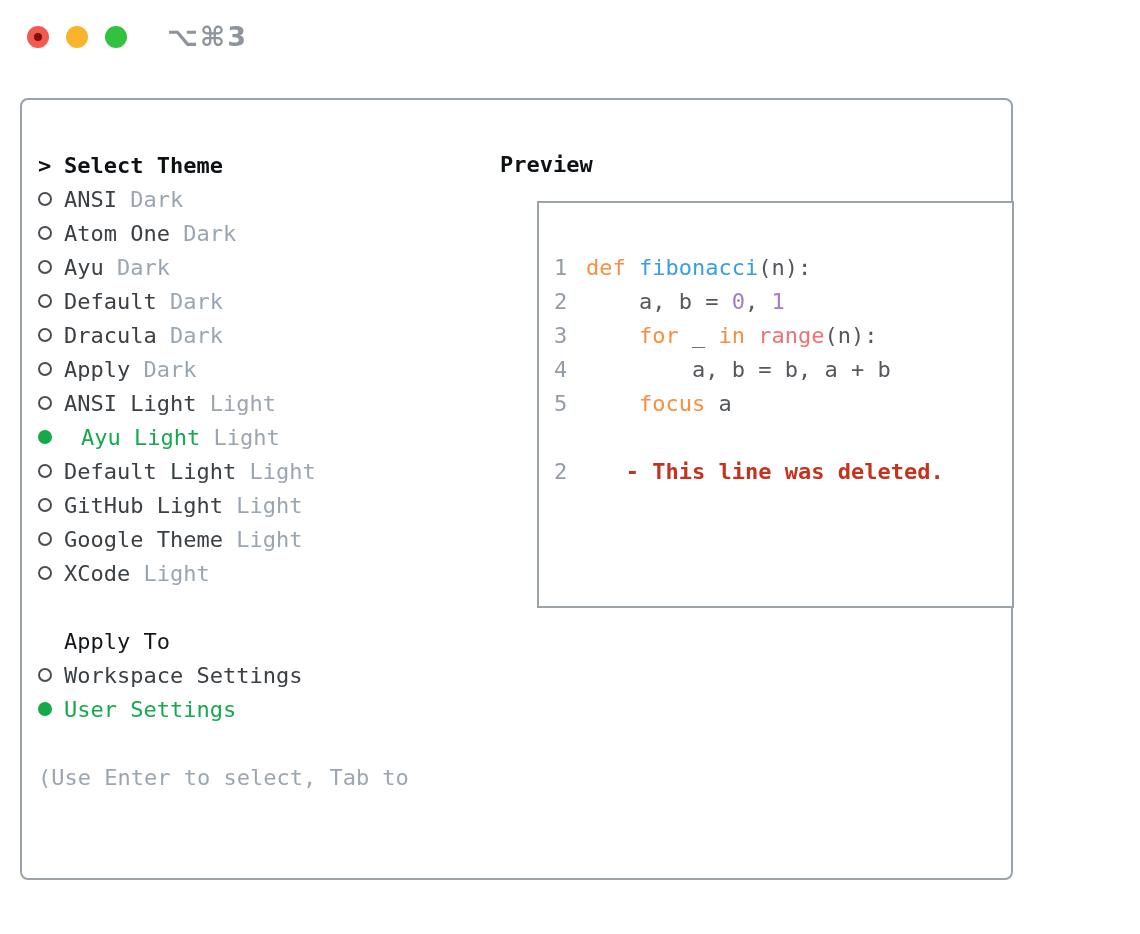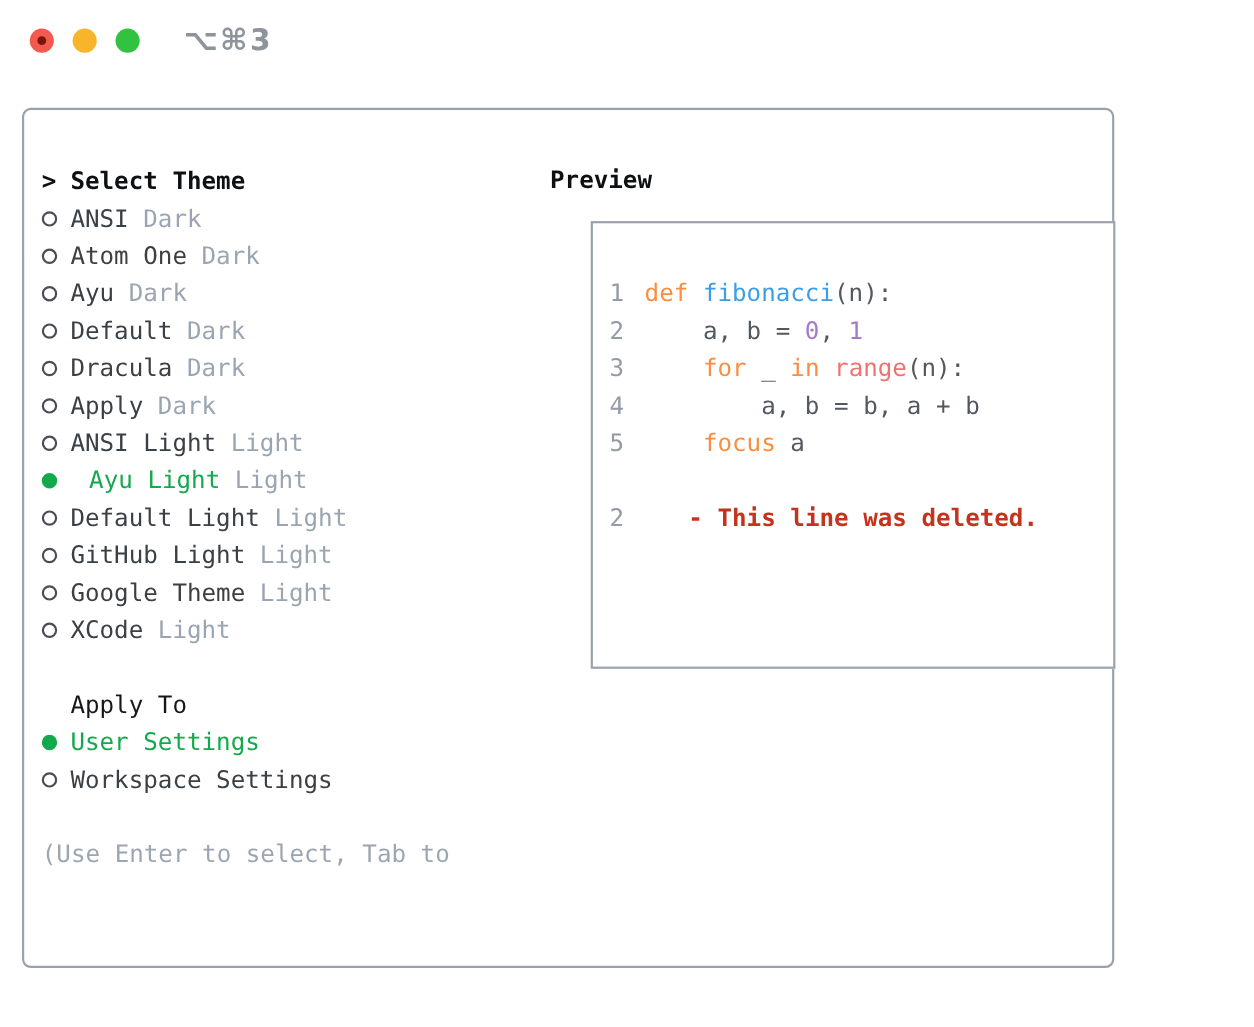--- a/index.html
+++ b/index.html
@@ -108,22 +108,22 @@
         </div>
 
       <div class="row"></div>
 
       <div class="row">
         <span class="bullet-cell"></span>
         <span class="apply-label">Apply To</span>
       </div>
 
       <div id="apply-list">
+          <div class="row"><span class="bullet-cell"><span class="radio"></span></span><span class="opt-label">Workspace Settings</span></div>
           <div class="row"><span class="bullet-cell"><span class="radio sel"></span></span><span class="opt-label sel">User Settings</span></div>
-          <div class="row"><span class="bullet-cell"><span class="radio"></span></span><span class="opt-label">Workspace Settings</span></div>
         </div>
 
       <div class="row"></div>
 
       <div class="row help">(Use Enter to select, Tab to</div>
     </div>
 
     <div class="preview-label">Preview</div>
 
     <div class="preview-box">

